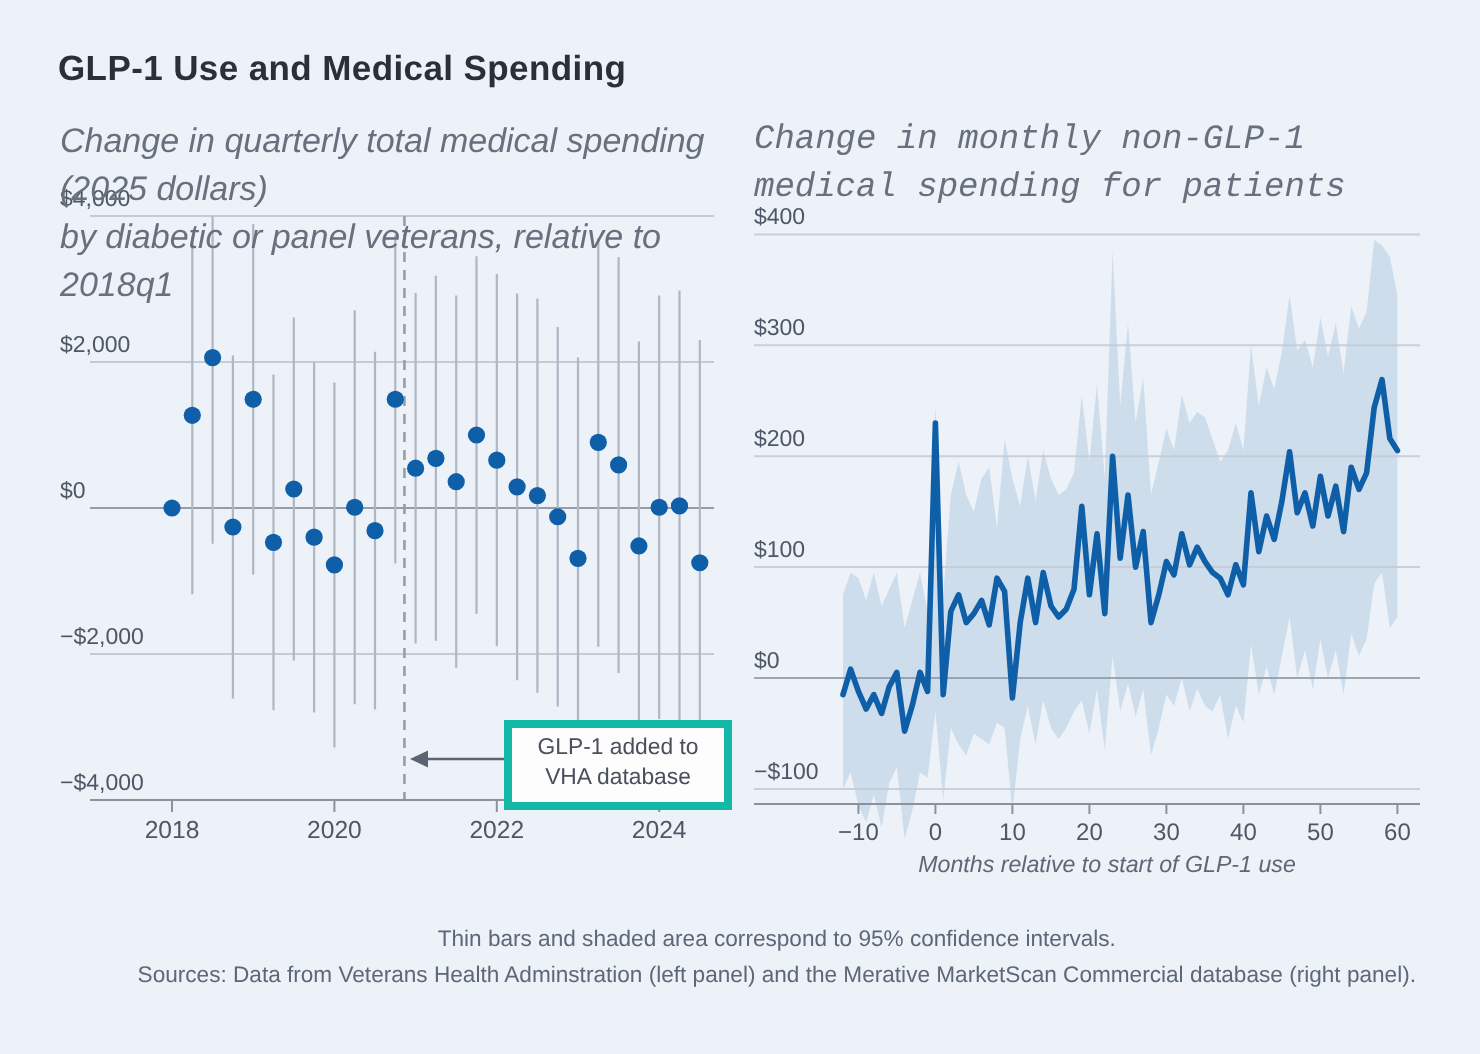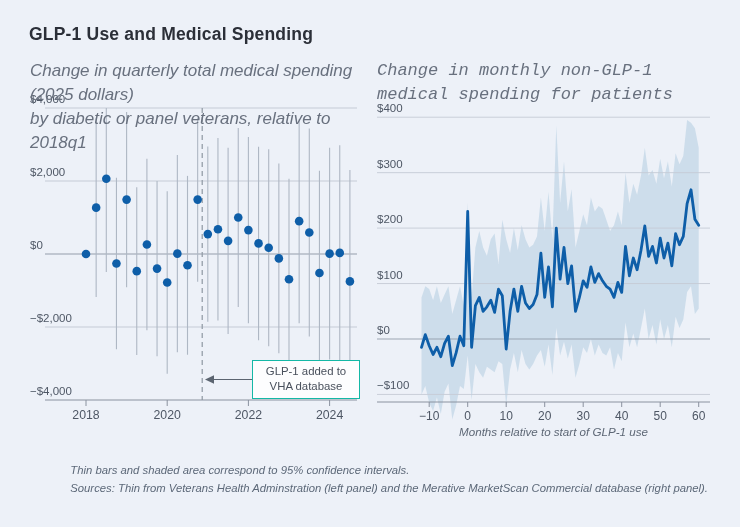--- a/index.html
+++ b/index.html
@@ -3,23 +3,23 @@
 <meta charset="utf-8">
 <style>
   html,body{margin:0;padding:0;}
   body{background:#e3e8f0;font-family:"Liberation Sans",sans-serif;}
   #fig{position:relative;width:740px;height:527px;background:#edf1f8;overflow:hidden;}
   #charts-svg{position:absolute;left:0;top:0;}
   .title{position:absolute;left:17px;top:24px;font-size:17.5px;font-weight:700;color:#2b2f38;letter-spacing:.2px;margin-left:12px;}
   .subtitle{position:absolute;top:59px;width:340px;font-size:17px;font-style:italic;color:#68707e;line-height:1.42;}
   .subtitle.left{left:30px;}
   .subtitle.right{left:377px;font-family:Liberation Mono, monospace;}
-  .callout{position:absolute;left:252px;top:360px;width:92px;background:#fdfdfe;border:1px solid #14b8a6;
+  .callout{position:absolute;left:252px;top:360px;width:92px;background:#fdfdfe;border:4px solid #14b8a6;
            padding:3px 7px 4px 7px;text-align:center;font-size:11.4px;color:#49505c;line-height:1.3;}
-  .footer{position:absolute;right:32px;top:462px;text-align:left;font-size:11.3px;font-style:italic;color:#5c6878;line-height:1.55;}
+  .footer{position:absolute;right:32px;top:462px;text-align:center;font-size:11.3px;color:#5c6878;line-height:1.55;}
 </style>
 </head>
 <body>
 
 <div id="fig">
 
   <svg id="charts-svg" width="740" height="527">
     <g id="left-panel">
         <g>
           <line x1="45" y1="108" x2="357" y2="108" stroke="#c5cbd6" stroke-width="1"></line>
@@ -153,16 +153,16 @@
     <div>Change in monthly non-GLP-1 medical spending for patients</div>
   </div>
 
   <div class="callout">
     <div>GLP-1 added to</div>
     <div>VHA database</div>
   </div>
 
   <div class="footer">
     <div>Thin bars and shaded area correspond to 95% confidence intervals.</div>
-    <div>Sources: Thin from Veterans Health Adminstration (left panel) and the Merative MarketScan Commercial database (right panel).</div>
+    <div>Sources: Data from Veterans Health Adminstration (left panel) and the Merative MarketScan Commercial database (right panel).</div>
   </div>
 
 </div>
 
 </body></html>

